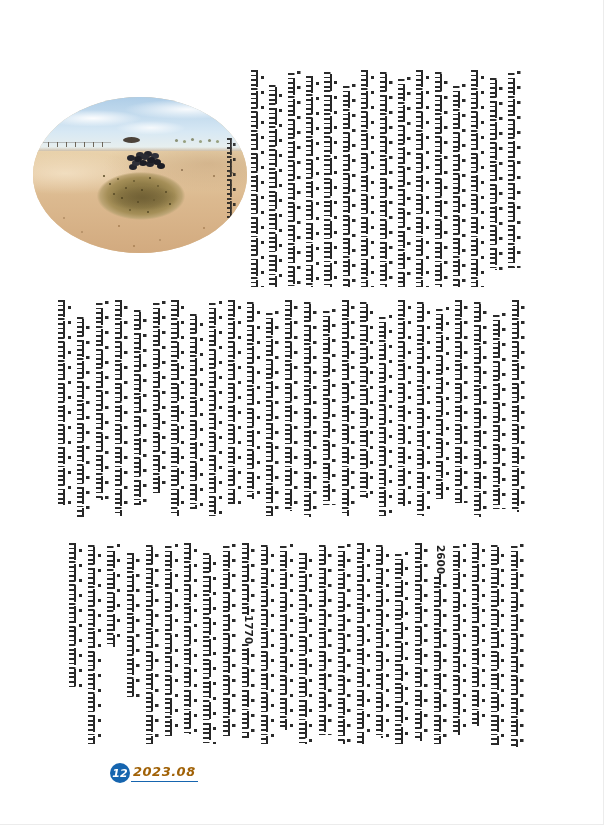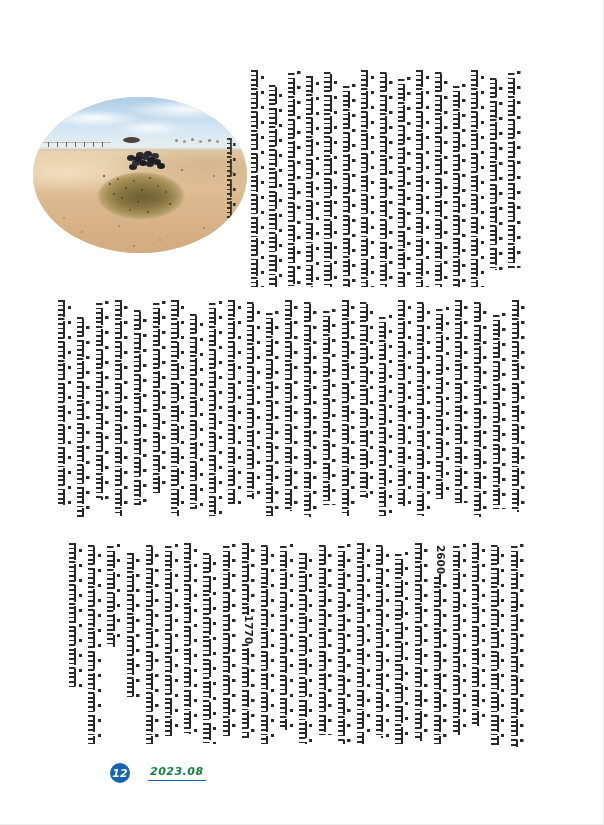--- a/index.html
+++ b/index.html
@@ -63,21 +63,21 @@
     background-size:4.5px 100%,2.6px 100%,1.8px 100%;
     background-position:0 0,6.4px 5px,3.4px 0;}
   .slash{position:absolute;left:-1px;top:33px;writing-mode:vertical-rl;color:#2a2a2a;
          font-size:9px;background:transparent;}
 
   
   .footer{position:absolute;left:66px;top:761px;height:24px;display:flex;align-items:center;}
   .badge{width:20px;height:20px;border-radius:50%;background:#1665af;display:flex;
          align-items:center;justify-content:center;margin-left:44px;}
   .badge span{color:#fff;font-size:11px;font-weight:bold;font-style:italic;}
-  .issue{margin-left:18px;color:#15803d;font-size:11px;font-weight:bold;font-style:italic;
+  .issue{margin-left:1px;color:#a16207;font-size:13px;font-weight:bold;font-style:italic;
          border-bottom:1px solid #1665af;padding:0 2px 2px 2px;letter-spacing:.5px;}
 </style>
 </head>
 <body>
 
 <div class="page">
 
   <div class="photo">
     <div class="sky"></div>
     <div class="ridge"></div>

